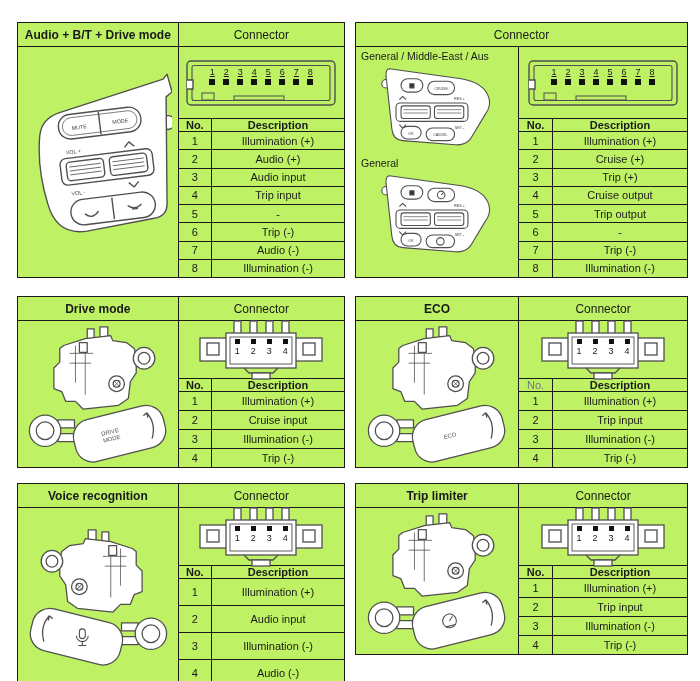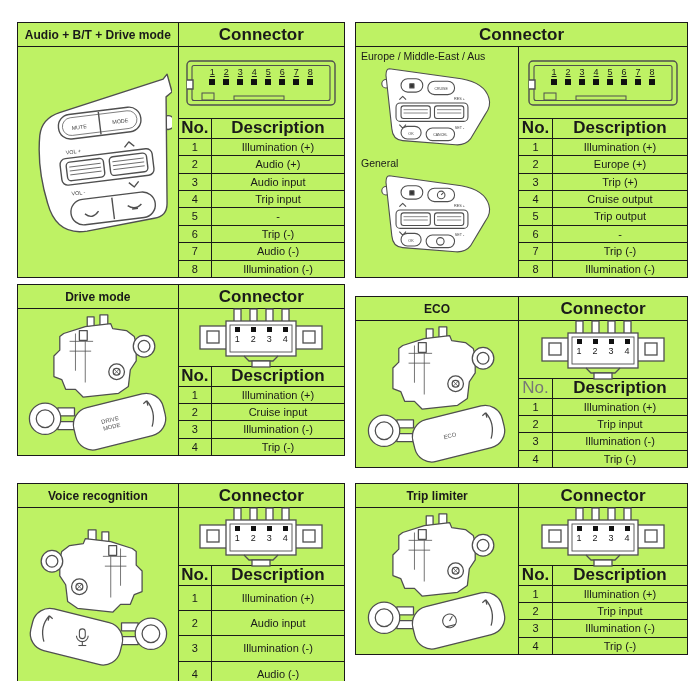--- a/index.html
+++ b/index.html
@@ -7,21 +7,21 @@
     width:700px;height:681px;position:relative;background:#ffffff;
     font-family:"Liberation Sans", sans-serif;color:#1a1a1a;
   }
   .panel{
     position:absolute;border:1.7px solid #1a1a1a;background:#bef264;
     display:flex;flex-direction:column;box-sizing:border-box;
   }
   .ph{display:flex;height:23px;flex:none;border-bottom:1.3px solid #1a1a1a;}
   .ph-l{width:49.3%;border-right:1.3px solid #1a1a1a;display:flex;align-items:center;justify-content:center;
         font-weight:bold;font-size:12px;box-sizing:border-box;}
-  .ph-r{flex:1;display:flex;align-items:center;justify-content:center;font-weight:bold;font-size:17px;}
+  .ph-r{flex:1;display:flex;align-items:center;justify-content:center;font-weight:normal;font-size:12px;}
   .pb{flex:1;display:flex;min-height:0;}
   .pb-l{width:49.3%;border-right:1.3px solid #1a1a1a;box-sizing:border-box;position:relative;
         display:flex;flex-direction:column;align-items:center;justify-content:center;overflow:hidden;}
   .pb-l.variants{justify-content:flex-start;}
   .variant-label{width:100%;text-align:left;font-size:10.5px;padding:3px 0 0 5px;box-sizing:border-box;flex:none;}
   .pb-r{flex:1;display:flex;flex-direction:column;min-height:0;}
   .conn-area{flex:none;display:flex;align-items:center;justify-content:center;}
   .p8 .conn-area{height:71px;}
   .p4c .conn-area{height:57px;}
   .conn8{position:relative;width:150px;height:46px;}
@@ -34,21 +34,21 @@
   .conn4 .pin{width:16px;}
   .pin .num{font-size:9px;line-height:10px;text-decoration:underline;text-underline-offset:1px;}
   .conn4 .pin .num{text-decoration:none;}
   .pin .sq{width:6px;height:6px;background:#111;margin-top:2px;}
   .conn4 .pin .sq{width:5px;height:5px;margin:0 0 2px 0;}
   table.ptable{flex:1;border-collapse:collapse;table-layout:fixed;
     width:calc(100% + 2px);margin:0 -1px -1px -1px;}
   .ptable col.col-no{width:20%;}
   .ptable th,.ptable td{border:1.2px solid #1a1a1a;text-align:center;vertical-align:middle;
     font-size:11px;padding:0;line-height:1.1;}
-  .ptable th{font-size:17px;font-weight:bold;}
+  .ptable th{font-size:11px;font-weight:bold;}
   .ptable th.muted{color:#777;font-weight:normal;}
   svg text{font-family:"Liberation Sans", sans-serif;fill:#3c3c3c;stroke:none;}
   .t55{font-size:5.5px;text-anchor:middle;}
   .t45{font-size:4.5px;text-anchor:middle;}
   .t40{font-size:4.2px;text-anchor:middle;}
   .padlbl{font-size:6px;text-anchor:middle;fill:#555;}
 </style>
 </head>
 <body>
 
@@ -183,21 +183,21 @@
     </div>
   </div>
 </section>
 
 <section class="panel p8" style="left:355px;top:22px;width:333px;height:256px">
   <div class="ph">
     <div class="ph-r">Connector</div>
   </div>
   <div class="pb">
     <div class="pb-l variants">
-      <div class="variant-label">Europe / Middle-East / Aus</div>
+      <div class="variant-label">General / Middle-East / Aus</div>
       <svg width="126" height="92" viewBox="0 0 150 110">
         <g fill="#fff" stroke="#4f4f4f" stroke-width="1.3" stroke-linejoin="round">
           <circle cx="14" cy="26" r="5"></circle>
           <path d="M18,8 L104,20 Q132,25 137,43 Q140,53 133,62 L115,92 Q109,100 97,99 L34,94 Q22,93 21,80 L14,16 Q14,8 18,8 Z"></path>
           <rect x="32" y="20" width="26" height="16" rx="8"></rect>
           <rect x="42.5" y="26" width="5" height="5" fill="#333"></rect>
           <rect x="64" y="23" width="32" height="16" rx="8"></rect>
           <text x="80" y="33.5" class="t40">CRUISE</text>
           <path d="M30,45 l4,-4 4,4" fill="none"></path>
           <text x="102" y="46" class="t45">RES +</text>
@@ -301,21 +301,21 @@
           <th>Description</th>
         </tr>
           </thead>
         <tbody>
             <tr>
               <td>1</td>
               <td>Illumination (+)</td>
             </tr>
             <tr>
               <td>2</td>
-              <td>Europe (+)</td>
+              <td>Cruise (+)</td>
             </tr>
             <tr>
               <td>3</td>
               <td>Trip (+)</td>
             </tr>
             <tr>
               <td>4</td>
               <td>Cruise output</td>
             </tr>
             <tr>
@@ -333,21 +333,21 @@
             <tr>
               <td>8</td>
               <td>Illumination (-)</td>
             </tr>
           </tbody>
       </table>
     </div>
   </div>
 </section>
 
-<section class="panel p4c" style="left:17px;top:284px;width:328px;height:172px">
+<section class="panel p4c" style="left:17px;top:296px;width:328px;height:172px">
   <div class="ph">
     <div class="ph-l">Drive mode</div>
     <div class="ph-r">Connector</div>
   </div>
   <div class="pb">
     <div class="pb-l">
       <svg width="148" height="145" viewBox="0 0 150 148">
         <g fill="#fff" stroke="#4f4f4f" stroke-width="1.3" stroke-linejoin="round">
           <rect x="64" y="7" width="7" height="10"></rect>
             <rect x="77" y="5" width="8" height="12"></rect>

